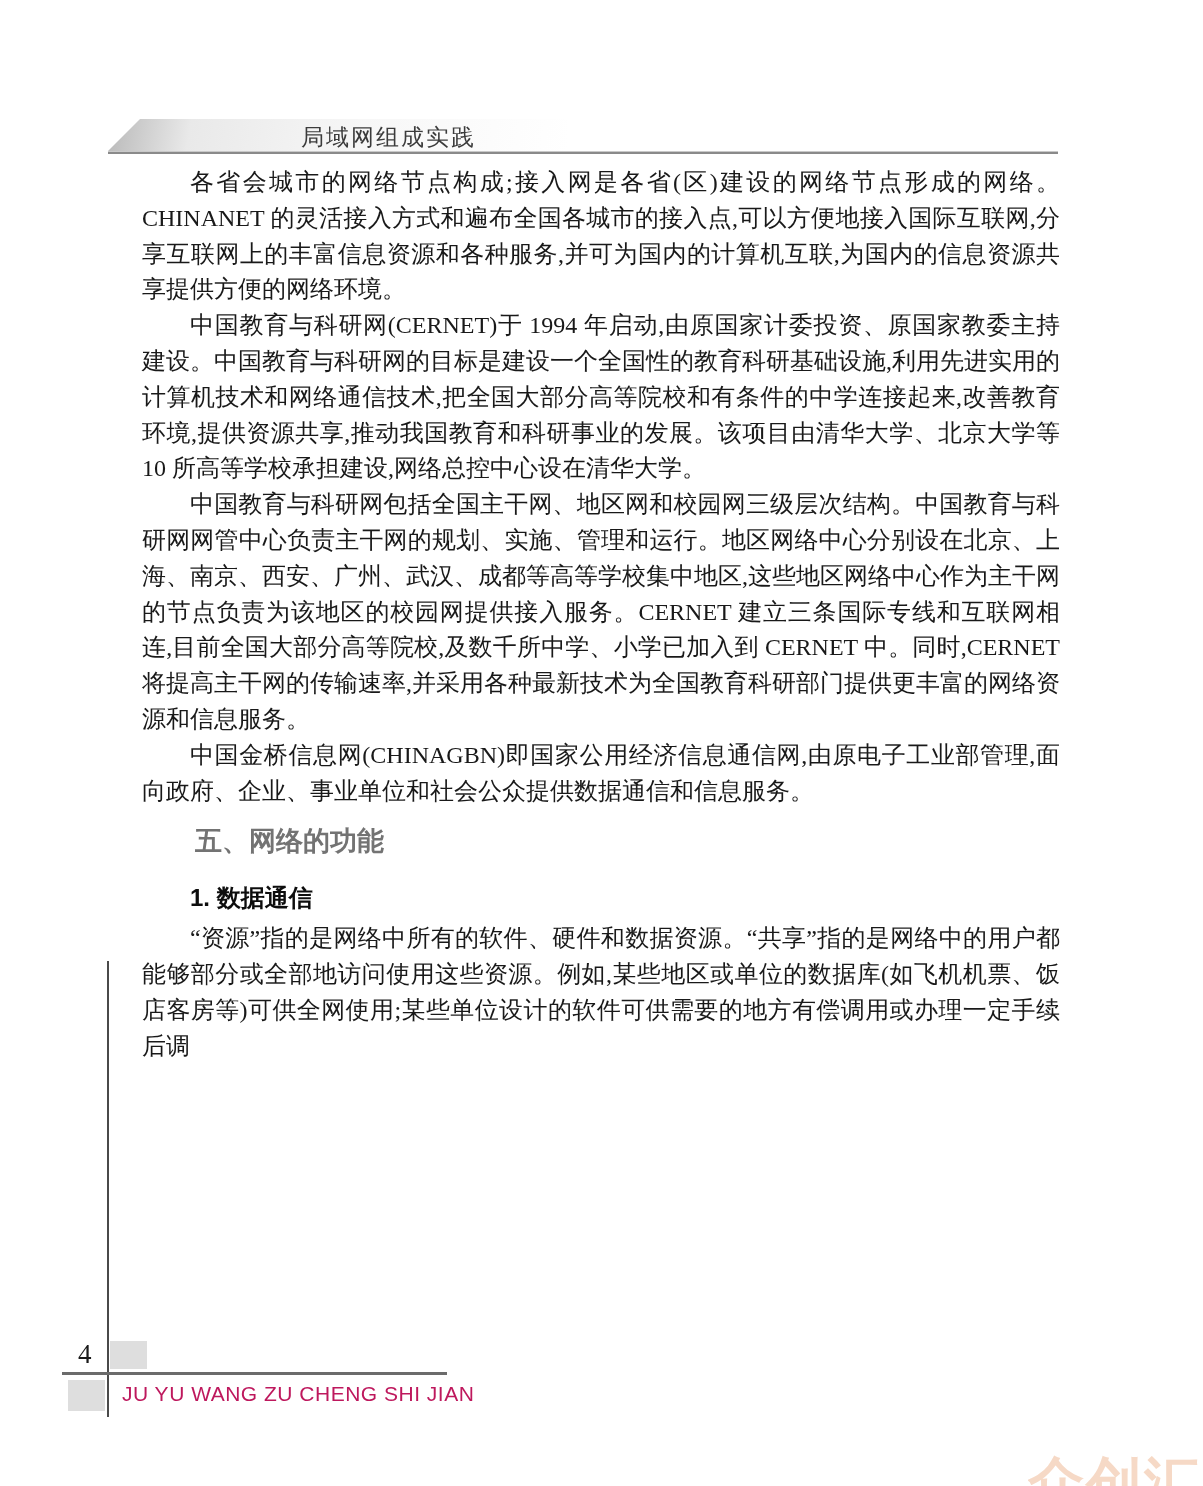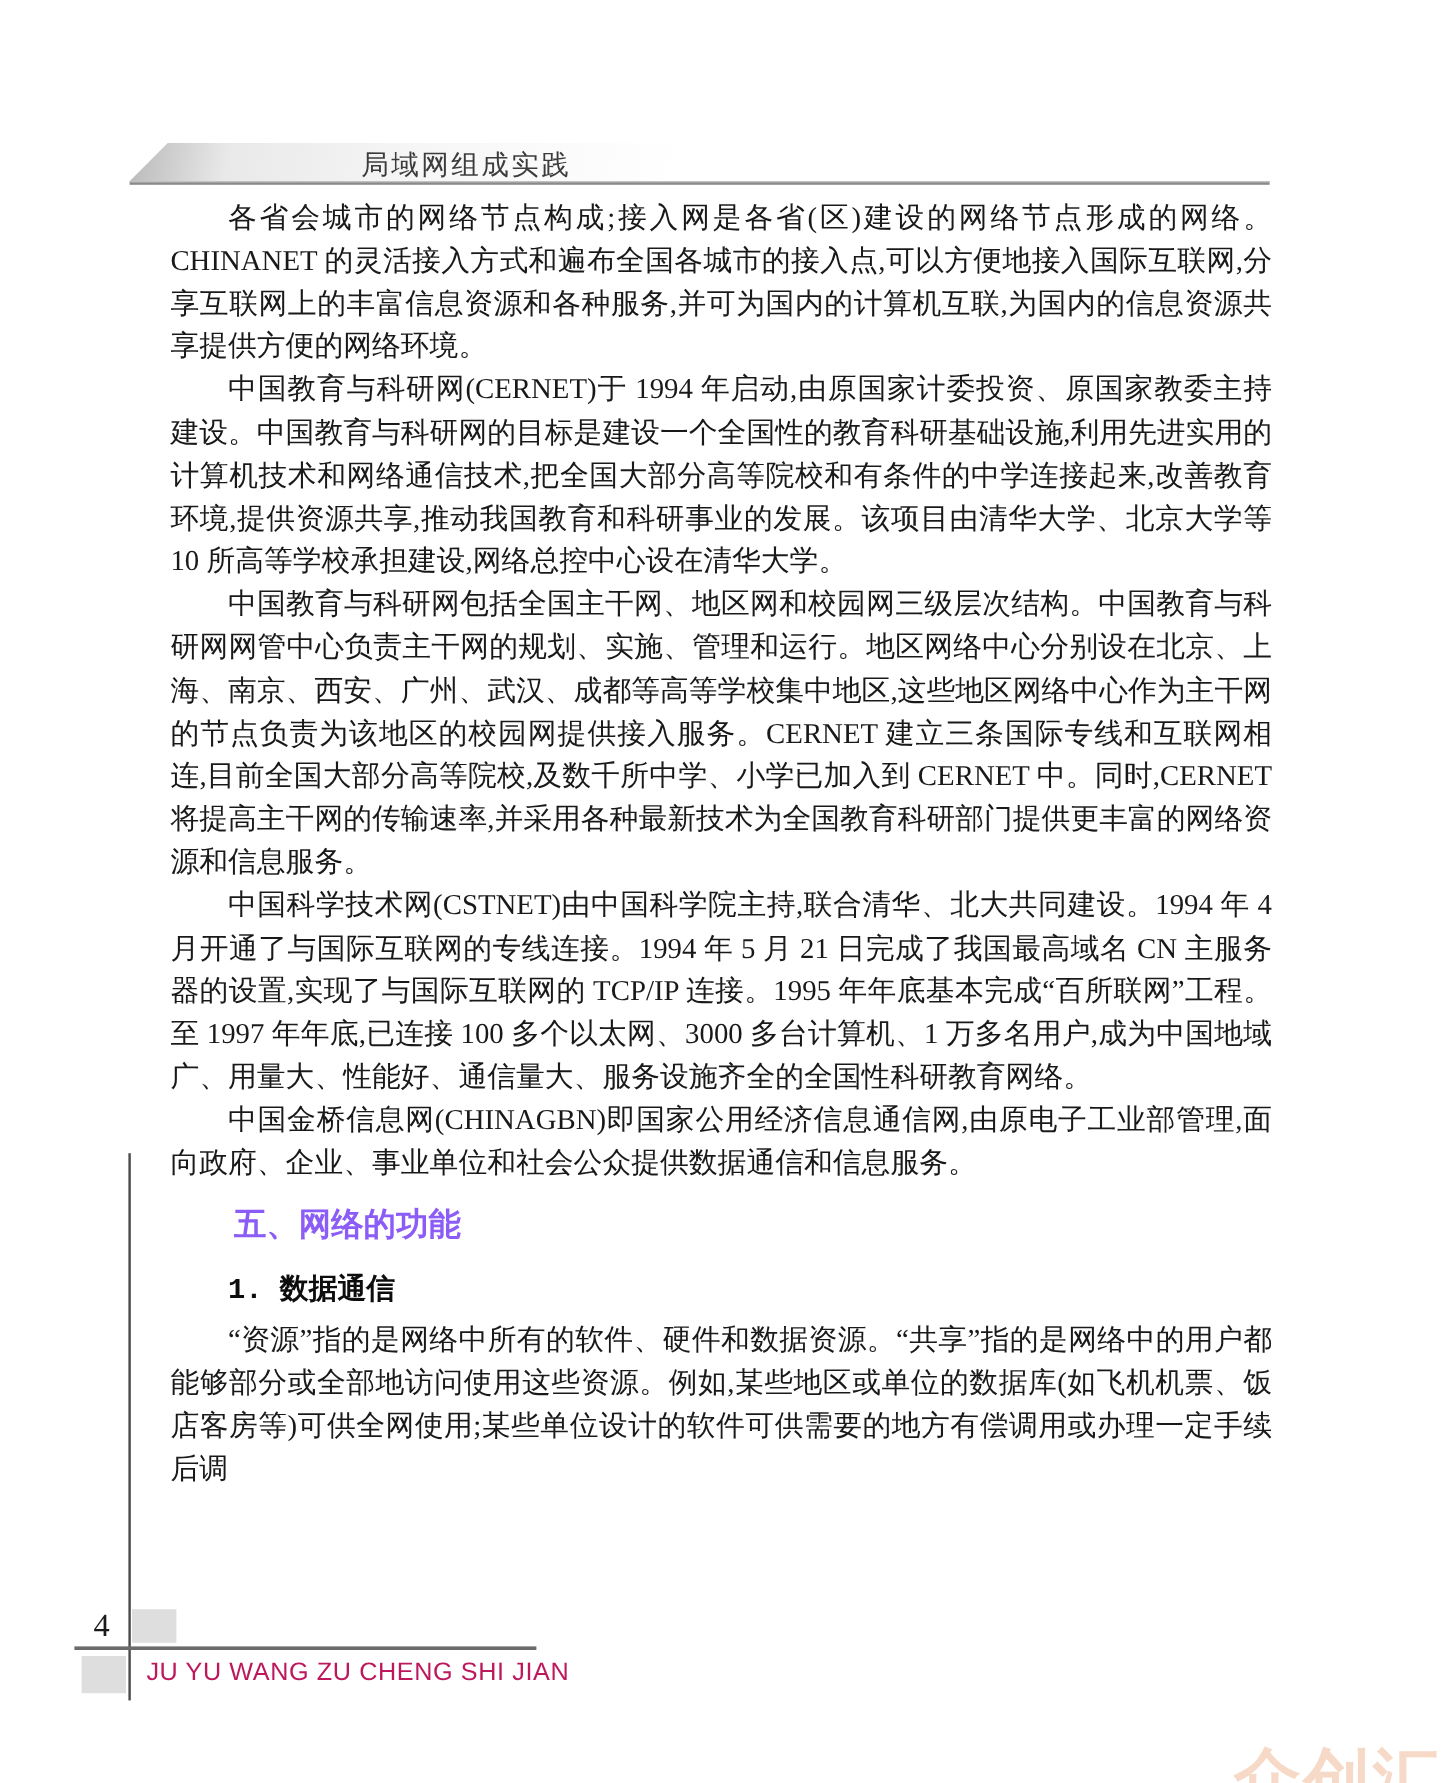--- a/index.html
+++ b/index.html
@@ -54,27 +54,27 @@
     color: #191919;
     text-align: justify;
   }
   .para { text-indent: 2em; }
   .section-heading {
     margin: 16px 0 0 53px;
     font-family: "Liberation Sans", sans-serif;
     font-weight: bold;
     font-size: 27px;
     line-height: 32px;
-    color: #8b5cf6;
+    color: #737373;
     text-align: left;
   }
   .sub-heading {
     margin: 26px 0 8px 0;
     text-indent: 48px;
-    font-family: Liberation Mono, monospace;
+    font-family: Liberation Sans, sans-serif;
     font-weight: bold;
     font-size: 24px;
     line-height: 30px;
     color: #0d0d0d;
     text-align: left;
   }
   .sub-heading.second { margin: 6px 0 4px 0; }
 
   
   .margin-rule {
@@ -156,21 +156,20 @@
 <div class="page">
 
   <div class="header-shape"></div>
   <div class="header-title">局域网组成实践</div>
   <div class="header-rule"></div>
 
   <div class="body-text">
     <p class="para">各省会城市的网络节点构成;接入网是各省(区)建设的网络节点形成的网络。CHINANET 的灵活接入方式和遍布全国各城市的接入点,可以方便地接入国际互联网,分享互联网上的丰富信息资源和各种服务,并可为国内的计算机互联,为国内的信息资源共享提供方便的网络环境。</p>
     <p class="para">中国教育与科研网(CERNET)于 1994 年启动,由原国家计委投资、原国家教委主持建设。中国教育与科研网的目标是建设一个全国性的教育科研基础设施,利用先进实用的计算机技术和网络通信技术,把全国大部分高等院校和有条件的中学连接起来,改善教育环境,提供资源共享,推动我国教育和科研事业的发展。该项目由清华大学、北京大学等 10 所高等学校承担建设,网络总控中心设在清华大学。</p>
     <p class="para">中国教育与科研网包括全国主干网、地区网和校园网三级层次结构。中国教育与科研网网管中心负责主干网的规划、实施、管理和运行。地区网络中心分别设在北京、上海、南京、西安、广州、武汉、成都等高等学校集中地区,这些地区网络中心作为主干网的节点负责为该地区的校园网提供接入服务。CERNET 建立三条国际专线和互联网相连,目前全国大部分高等院校,及数千所中学、小学已加入到 CERNET 中。同时,CERNET 将提高主干网的传输速率,并采用各种最新技术为全国教育科研部门提供更丰富的网络资源和信息服务。</p>
-    <p class="para">中国科学技术网(CSTNET)由中国科学院主持,联合清华、北大共同建设。1994 年 4 月开通了与国际互联网的专线连接。1994 年 5 月 21 日完成了我国最高域名 CN 主服务器的设置,实现了与国际互联网的 TCP/IP 连接。1995 年年底基本完成“百所联网”工程。至 1997 年年底,已连接 100 多个以太网、3000 多台计算机、1 万多名用户,成为中国地域广、用量大、性能好、通信量大、服务设施齐全的全国性科研教育网络。</p>
     <p class="para">中国金桥信息网(CHINAGBN)即国家公用经济信息通信网,由原电子工业部管理,面向政府、企业、事业单位和社会公众提供数据通信和信息服务。</p>
 
     <h2 class="section-heading">五、网络的功能</h2>
 
     <h3 class="sub-heading">1. 数据通信</h3>
 
     <p class="para">“资源”指的是网络中所有的软件、硬件和数据资源。“共享”指的是网络中的用户都能够部分或全部地访问使用这些资源。例如,某些地区或单位的数据库(如飞机机票、饭店客房等)可供全网使用;某些单位设计的软件可供需要的地方有偿调用或办理一定手续后调</p>
   </div>
 
   <div class="margin-rule"></div>

